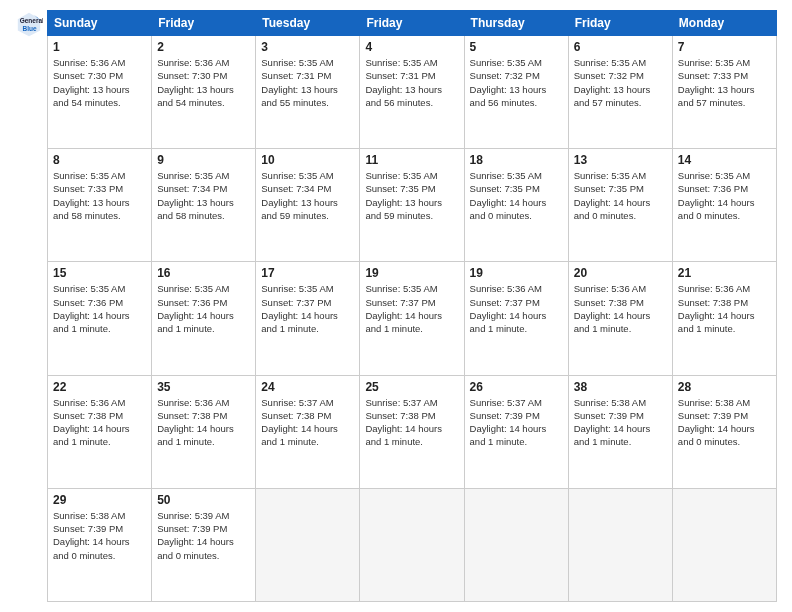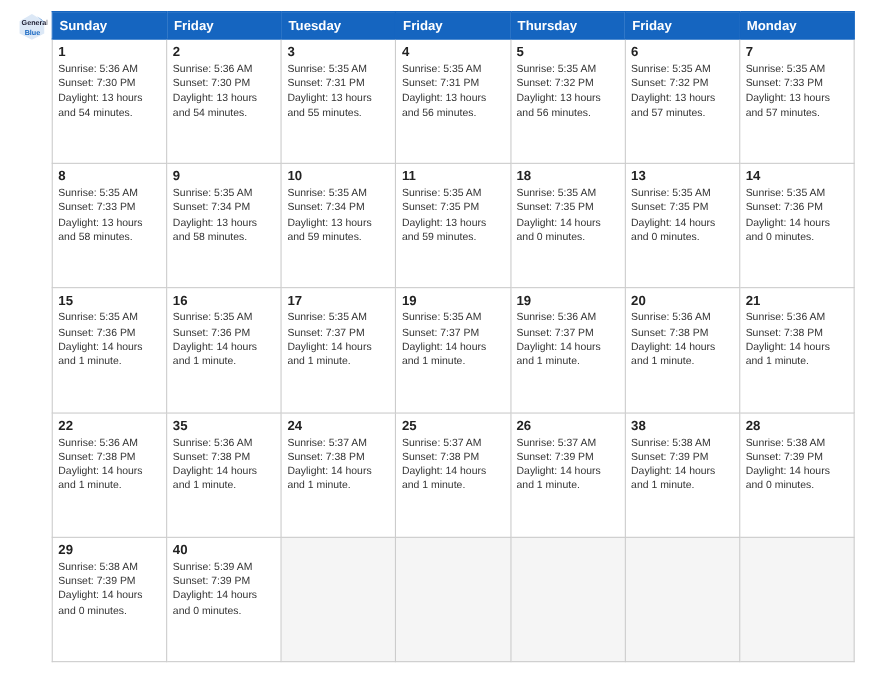--- a/index.html
+++ b/index.html
@@ -249,21 +249,21 @@
             <span class="day-num">28</span>
             <div class="cell-text">Sunrise: 5:38 AM<br>Sunset: 7:39 PM<br>Daylight: 14 hours<br>and 0 minutes.</div>
           </td>
         </tr>
         <tr>
           <td>
             <span class="day-num">29</span>
             <div class="cell-text">Sunrise: 5:38 AM<br>Sunset: 7:39 PM<br>Daylight: 14 hours<br>and 0 minutes.</div>
           </td>
           <td>
-            <span class="day-num">40</span>
+            <span class="day-num">50</span>
             <div class="cell-text">Sunrise: 5:39 AM<br>Sunset: 7:39 PM<br>Daylight: 14 hours<br>and 0 minutes.</div>
           </td>
           <td class="empty"></td>
           <td class="empty"></td>
           <td class="empty"></td>
           <td class="empty"></td>
           <td class="empty"></td>
         </tr>
       </tbody>
   </table>

